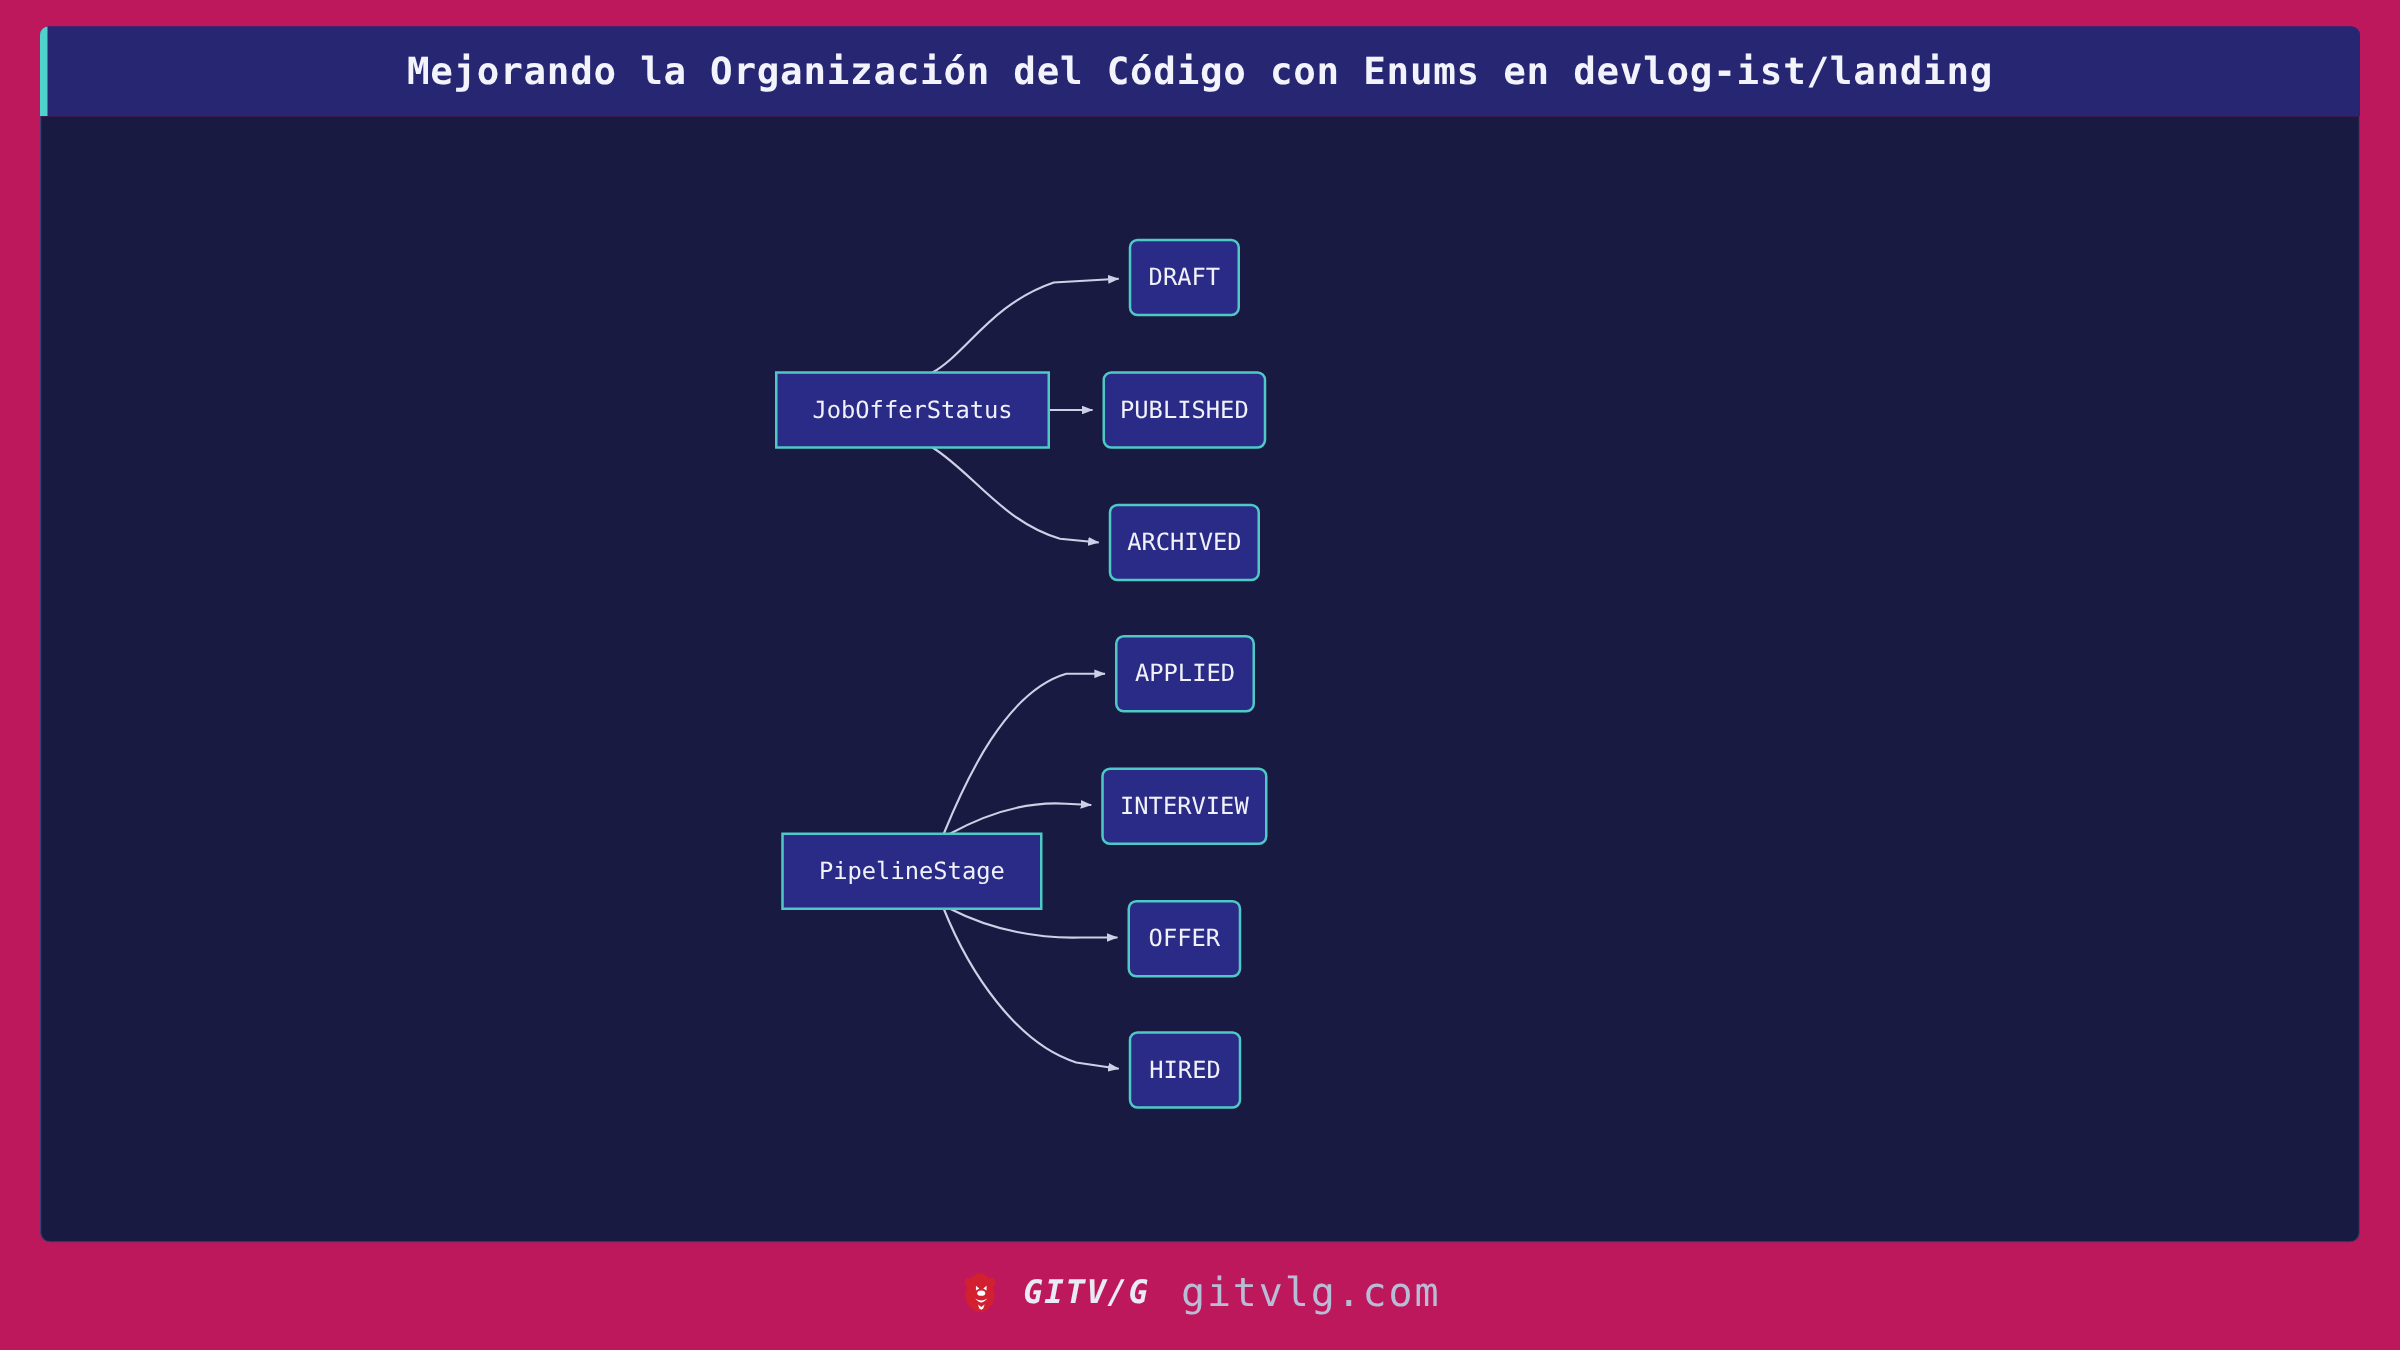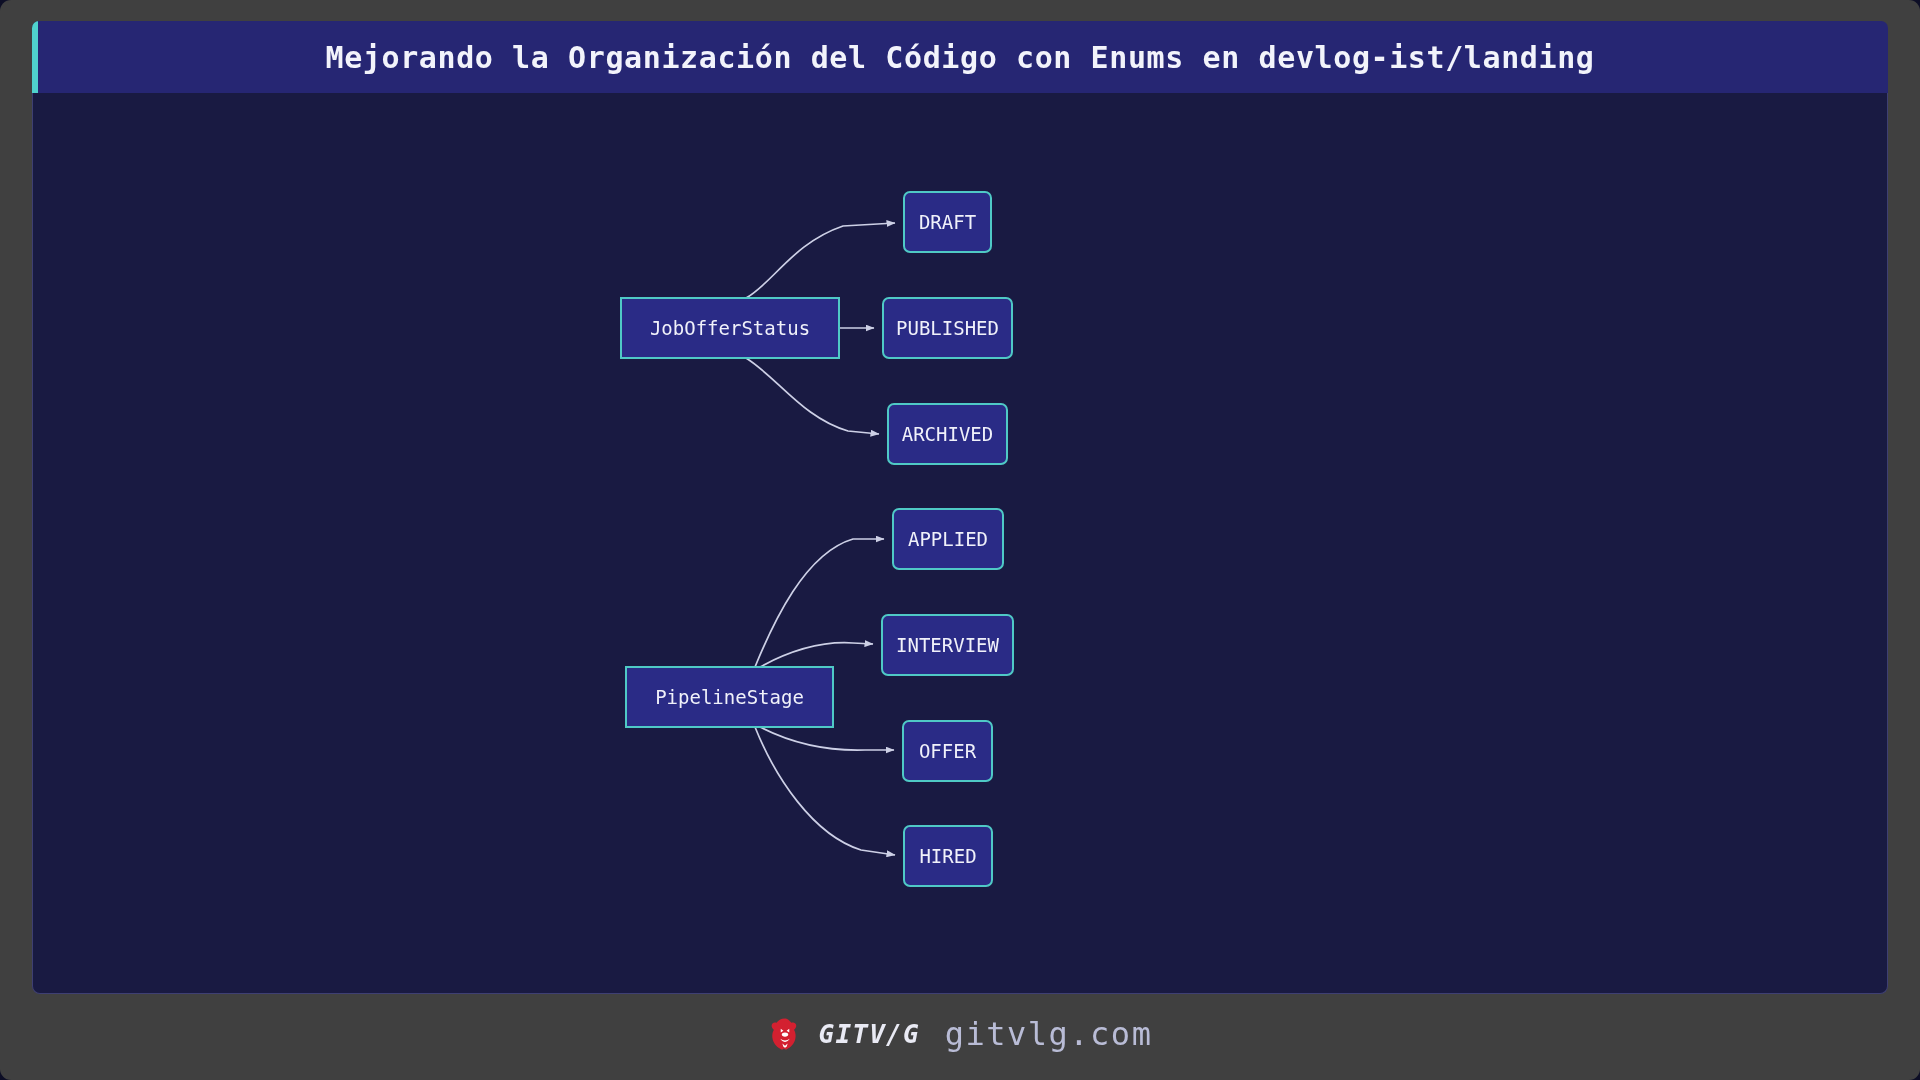--- a/index.html
+++ b/index.html
@@ -131,21 +131,21 @@
   }
   .edge-path {
     fill: none;
     stroke: #cdd0e6;
     stroke-width: 1.7;
   }
 </style>
 </head>
 <body style="background: rgb(13, 14, 38);">
 
-<div id="app-root" style="background: #404040; border-radius: 11px;">
+<div id="app-root" style="background: #be185d;">
 
   <div id="title-bar" style="background: rgb(38, 38, 115);">
     <div id="title-accent" style="background: rgb(79, 210, 205);"></div>
     <div id="title-text">Mejorando la Organización del Código con Enums en devlog-ist/landing</div>
   </div>
 
   <div id="canvas-panel" style="background: rgb(25, 26, 66); border-color: rgb(62, 63, 115);">
     <svg id="diagram-svg" width="1856" height="901" viewBox="0 0 1856 901">
       <defs>
         <marker id="arrowhead" markerWidth="9" markerHeight="7" refX="8.5" refY="3.5" orient="auto" markerUnits="userSpaceOnUse">

